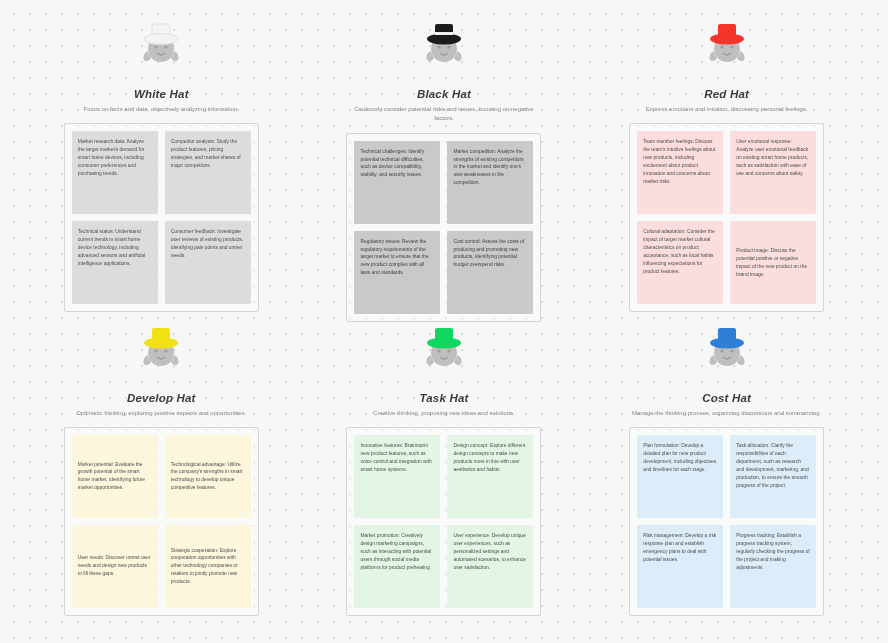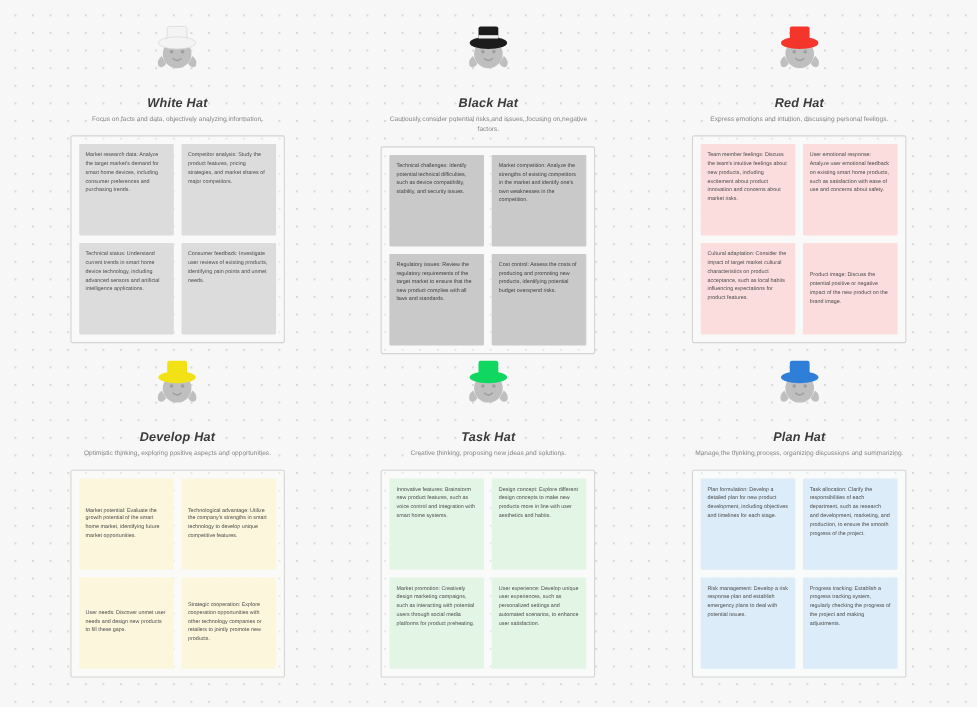--- a/index.html
+++ b/index.html
@@ -300,21 +300,21 @@
             <rect x="19" y="6" width="18" height="13" rx="2"></rect>
             <ellipse cx="28" cy="21" rx="17" ry="5.5"></ellipse>
           </g>
           <g fill="#9d9d9d">
             <circle cx="23" cy="29" r="1.6"></circle>
             <circle cx="33" cy="29" r="1.6"></circle>
             <path d="M24 35 q4 4 8 0" stroke="#9d9d9d" stroke-width="1.3" fill="none"></path>
           </g>
         </svg>
       </div>
-      <div class="hat-title">Plan Hat</div>
+      <div class="hat-title">Cost Hat</div>
       <div class="hat-desc">Manage the thinking process, organizing discussions and summarizing.</div>
       <div class="card-frame">
         <div class="note">
             <span>Plan formulation: Develop a detailed plan for new product development, including objectives and timelines for each stage.</span>
           </div>
         <div class="note">
             <span>Task allocation: Clarify the responsibilities of each department, such as research and development, marketing, and production, to ensure the smooth progress of the project.</span>
           </div>
         <div class="note">
             <span>Risk management: Develop a risk response plan and establish emergency plans to deal with potential issues.</span>

